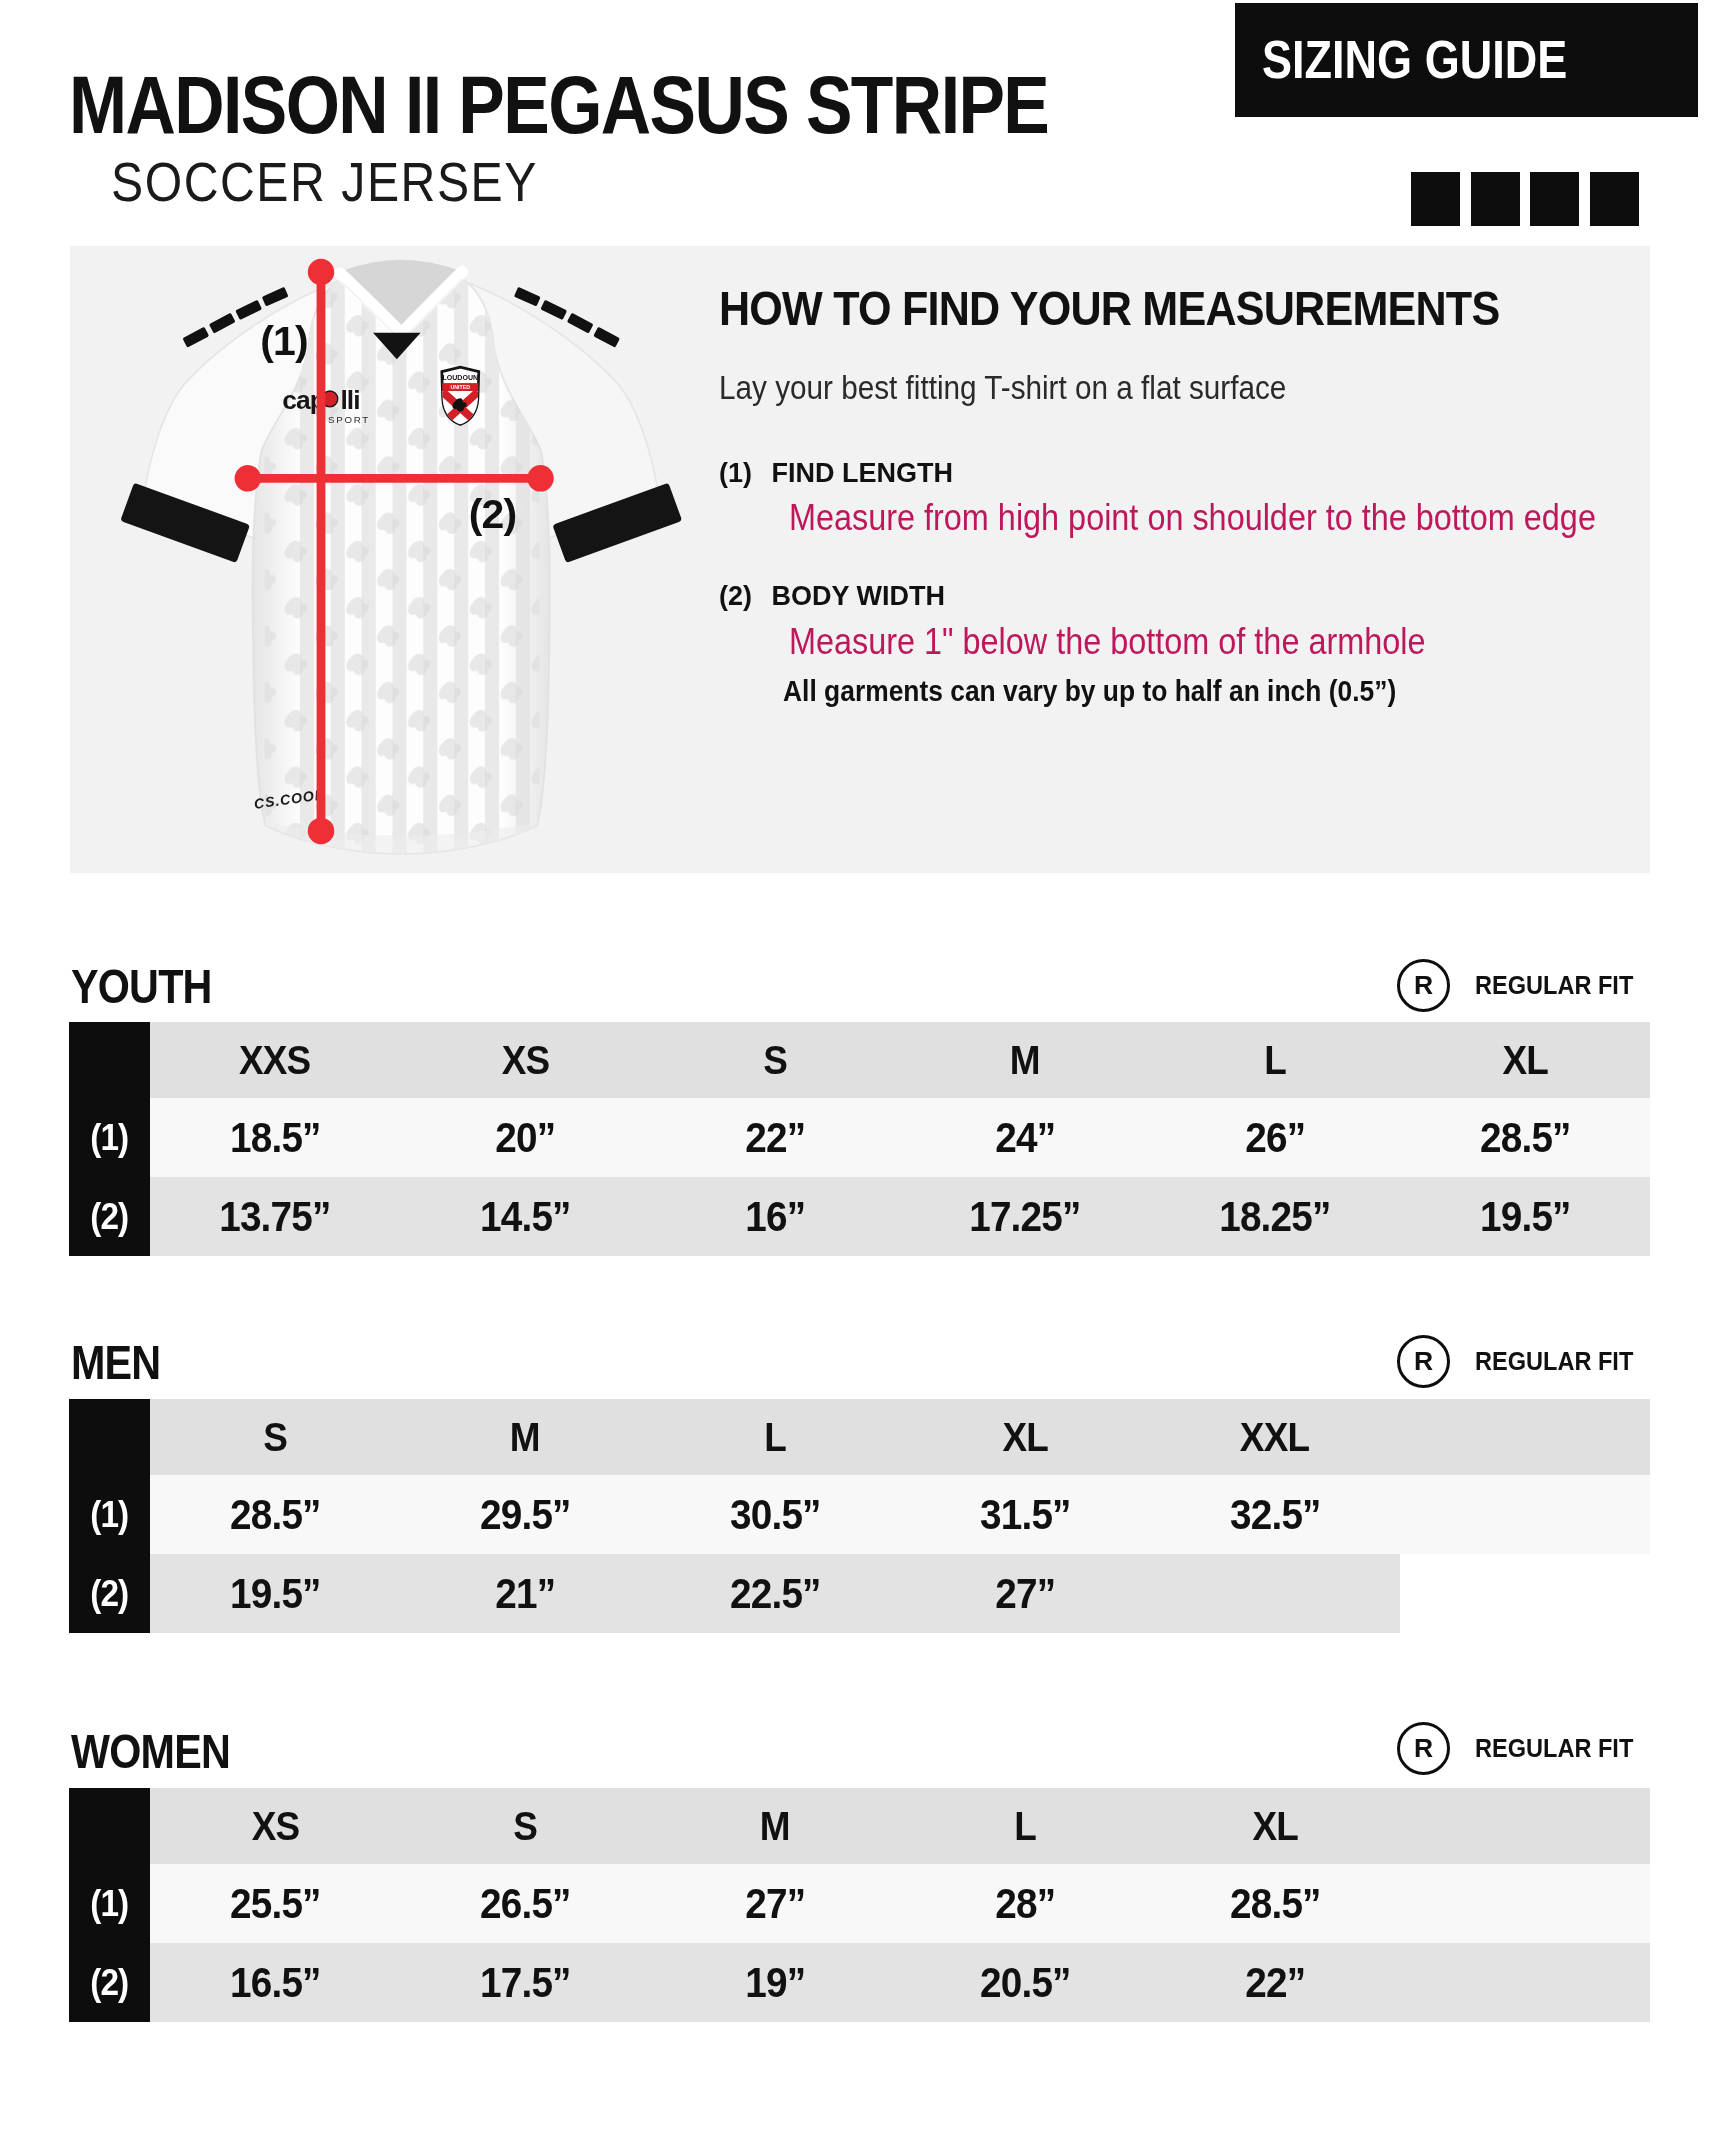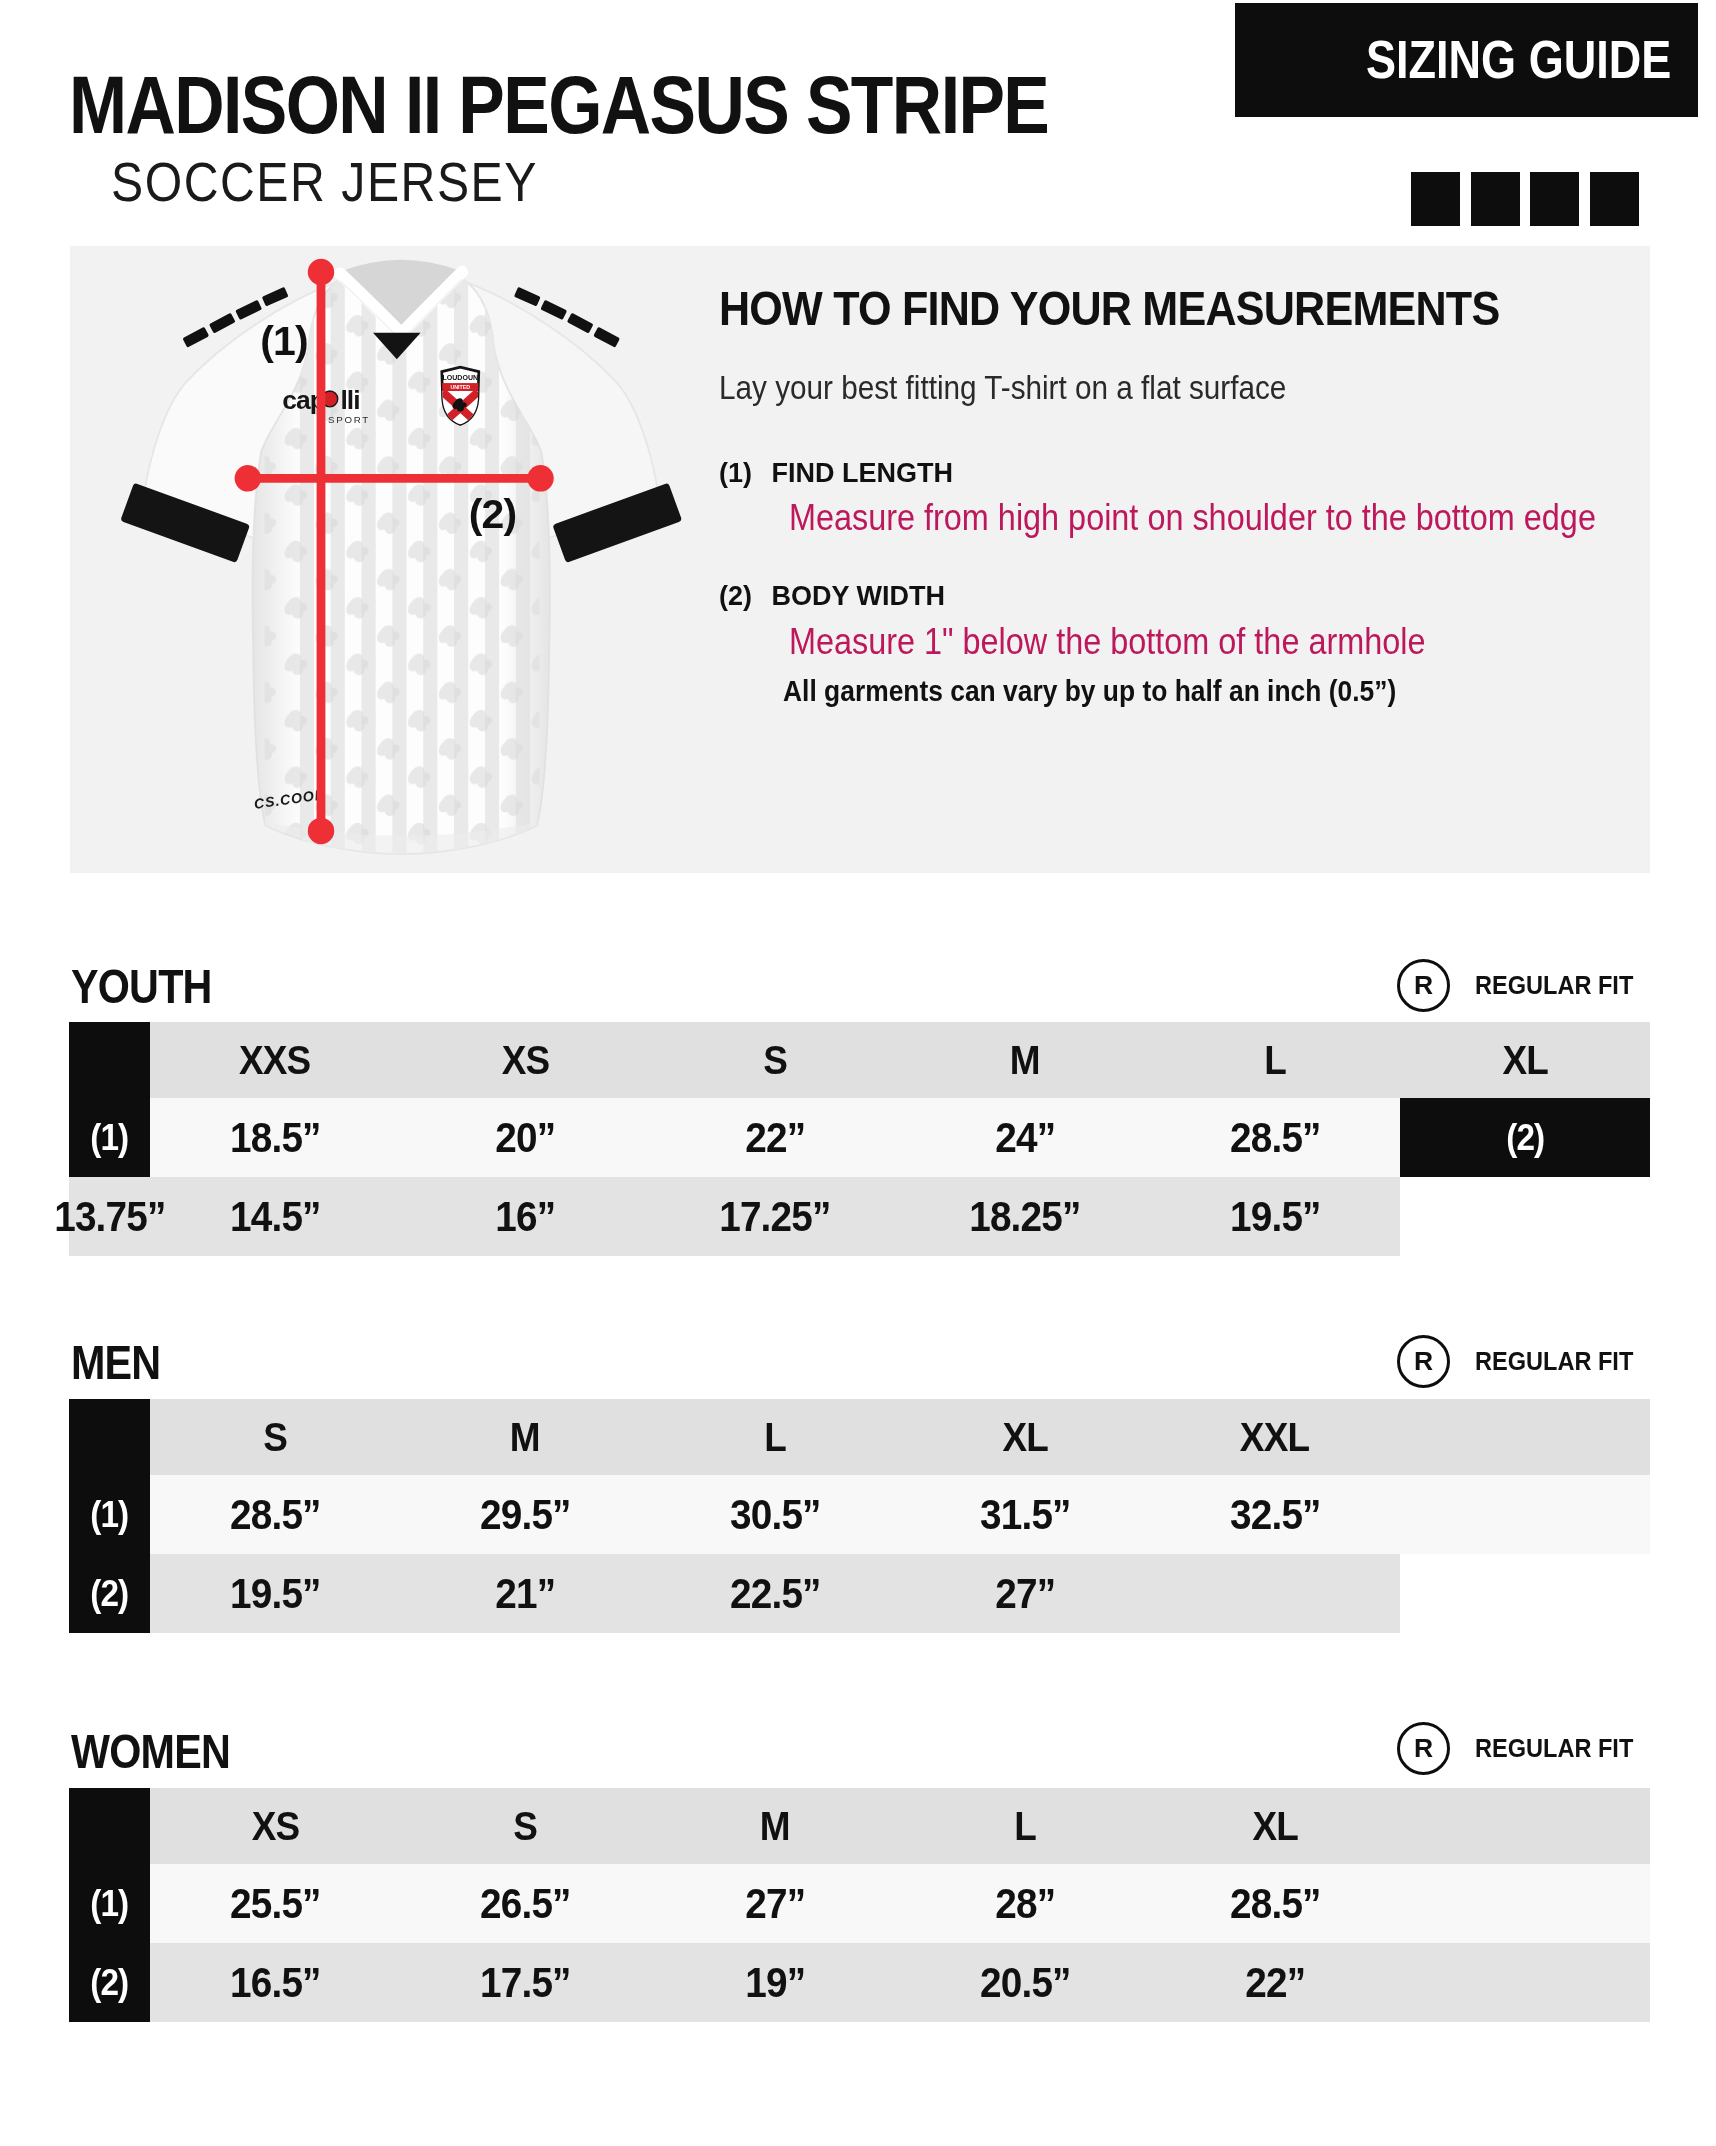--- a/index.html
+++ b/index.html
@@ -12,21 +12,21 @@
     overflow:hidden;
   }
   .abs { position:absolute; }
   .cx  { display:inline-block; transform:scaleX(.86); transform-origin:left top; white-space:nowrap; }
   .cxc { display:inline-block; transform:scaleX(.9);  transform-origin:center center; white-space:nowrap; }
 
   
   .main-title   { left:69px; top:65px; font-size:81px; font-weight:800; letter-spacing:-1.8px; line-height:1; }
   .subtitle     { left:71px; top:154px; font-size:56px; font-weight:400; letter-spacing:1.8px; line-height:1; color:#1a1a1a;margin-left:40px; }
   .badge-box    { left:1235px; top:2.6px; width:463px; height:114px; background:#0d0d0d;
-                  display:flex; align-items:center; justify-content:flex-end; }
+                  display:flex; align-items:center; justify-content:flex-start; }
   .badge-text   { color:#ffffff; font-size:53px; font-weight:800; letter-spacing:0; transform:scaleX(.85); white-space:nowrap; }
   .squares      { left:1411px; top:172px; display:flex; gap:10.6px; }
   .squares div  { width:49px; height:54px; background:#0d0d0d; }
 
   
   .hero { left:70px; top:246px; width:1580px; height:627px; background:#f2f2f2; }
   .jersey-svg { left:53px; top:247px; width:670px; height:653px; }
   .marker { font-size:41px; font-weight:800; letter-spacing:-0.9px; text-align:center; color:#111; }
   #marker1 { left:256px; top:318px; width:56px; }
   #marker2 { left:459px; top:491px; width:67px; }
@@ -248,20 +248,23 @@
     <div class="cell rowlight">
       <span class="cxc">20”</span>
     </div>
     <div class="cell rowlight">
       <span class="cxc">22”</span>
     </div>
     <div class="cell rowlight">
       <span class="cxc">24”</span>
     </div>
     <div class="cell rowlight">
+      <span class="cxc">26”</span>
+    </div>
+    <div class="cell rowlight">
       <span class="cxc">28.5”</span>
     </div>
     <div class="cell labelcol">
       <span class="cxc">(2)</span>
     </div>
     <div class="cell rowgrey">
       <span class="cxc">13.75”</span>
     </div>
     <div class="cell rowgrey">
       <span class="cxc">14.5”</span>

